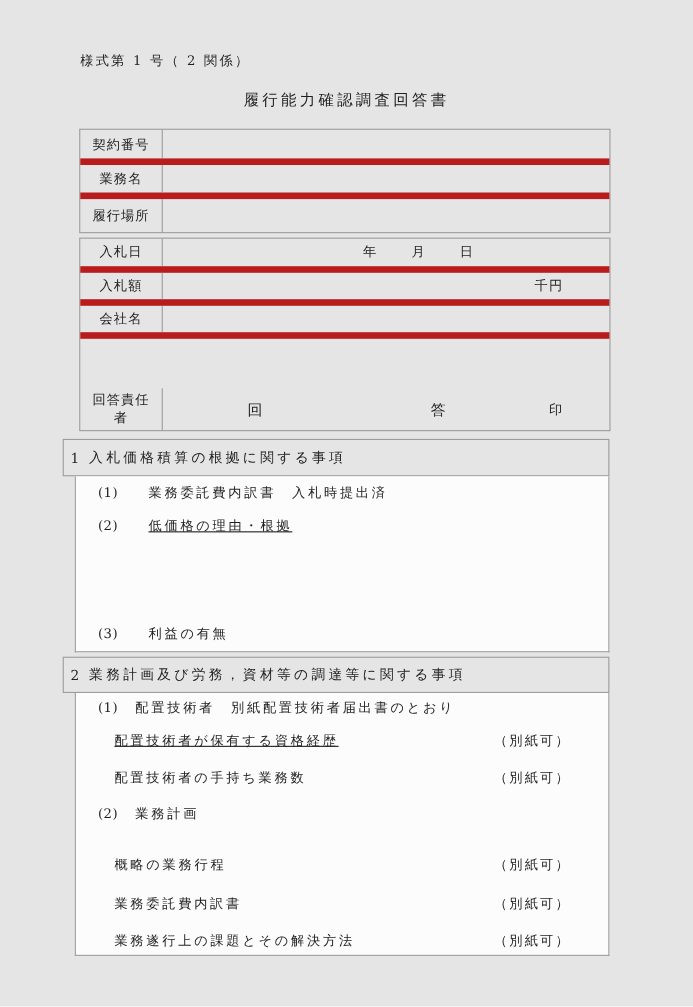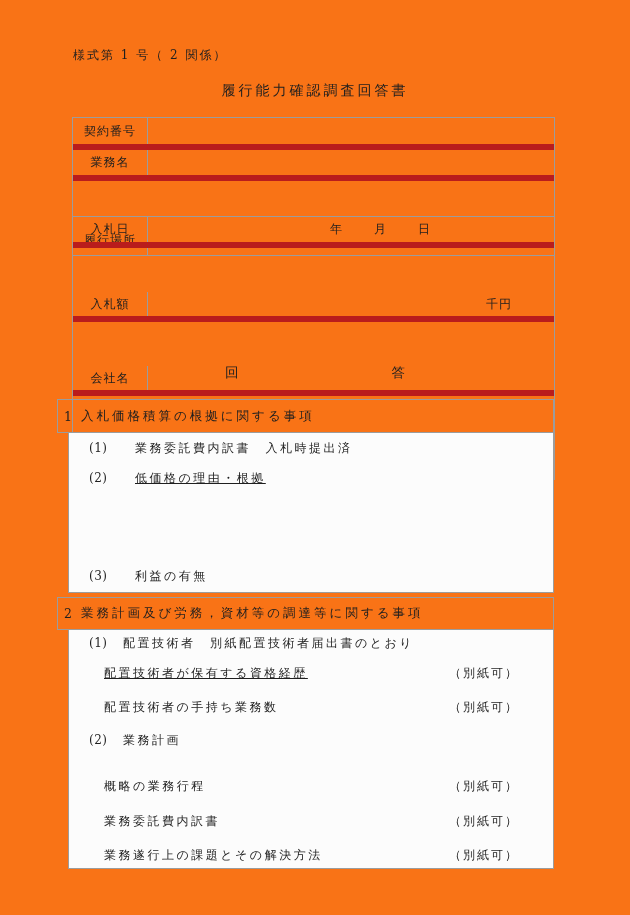--- a/index.html
+++ b/index.html
@@ -1,17 +1,17 @@
 <!DOCTYPE html>
 <html><head>
 <meta charset="utf-8">
 <style>
   html,body { margin:0; padding:0; background:#fcfcfc; }
   .page {
-    position:relative; width:630px; height:915px; background:#f97316;
+    position:relative; width:630px; height:915px; background:#e5e5e5;
     font-family:"DejaVu Serif","Liberation Serif",serif;
     color:#1f1f1f; overflow:hidden;
   }
   
   .form-number { position:absolute; left:73px; top:47px; font-size:12px; letter-spacing:2px; white-space:nowrap; }
   .doc-title  { position:absolute; left:0; top:82px; width:630px; text-align:center; font-size:14px; letter-spacing:3px; white-space:nowrap; }
 
   
   .info-table { position:absolute; left:72px; width:483px; border:1px solid #9c9c9c; box-sizing:border-box; }
   .table-a { top:117px; }
@@ -20,21 +20,21 @@
   .info-row:last-child { border-bottom:none; }
   .label-cell {
     width:75px; box-sizing:border-box; border-right:1px solid #9c9c9c;
     display:flex; align-items:center; justify-content:center;
     font-size:12px; letter-spacing:1px; text-align:center;
   }
   .label-wrap-inner { width:60px; text-align:center; line-height:17px; letter-spacing:1px; }
   .value-cell { flex:1; display:flex; align-items:center; font-size:12px; box-sizing:border-box; }
   .value-right { justify-content:flex-end; padding-right:42px; letter-spacing:1px; }
   .date-value { padding-left:182px; display:flex; gap:32px; letter-spacing:0; }
-  .h32 { height:32px; } .h31 { height:31px; } .h30 { height:30px;margin-top:44px; } .h38 { height:38px;margin-top:45px; }
+  .h32 { height:32px; } .h31 { height:31px; } .h30 { height:30px; } .h38 { height:38px;margin-top:45px; }
 
   
   .response-heading { position:absolute; top:364px; left:0; width:630px; display:flex; justify-content:center; gap:153px; font-size:13.5px; }
 
   
   .survey-table { position:absolute; left:57px; top:399px; width:497px; }
   .sec-header {
     box-sizing:border-box; border:1px solid #9c9c9c; height:34px;
     display:flex; align-items:center; padding-left:6px;
     font-size:12.5px; letter-spacing:3px; white-space:nowrap;

